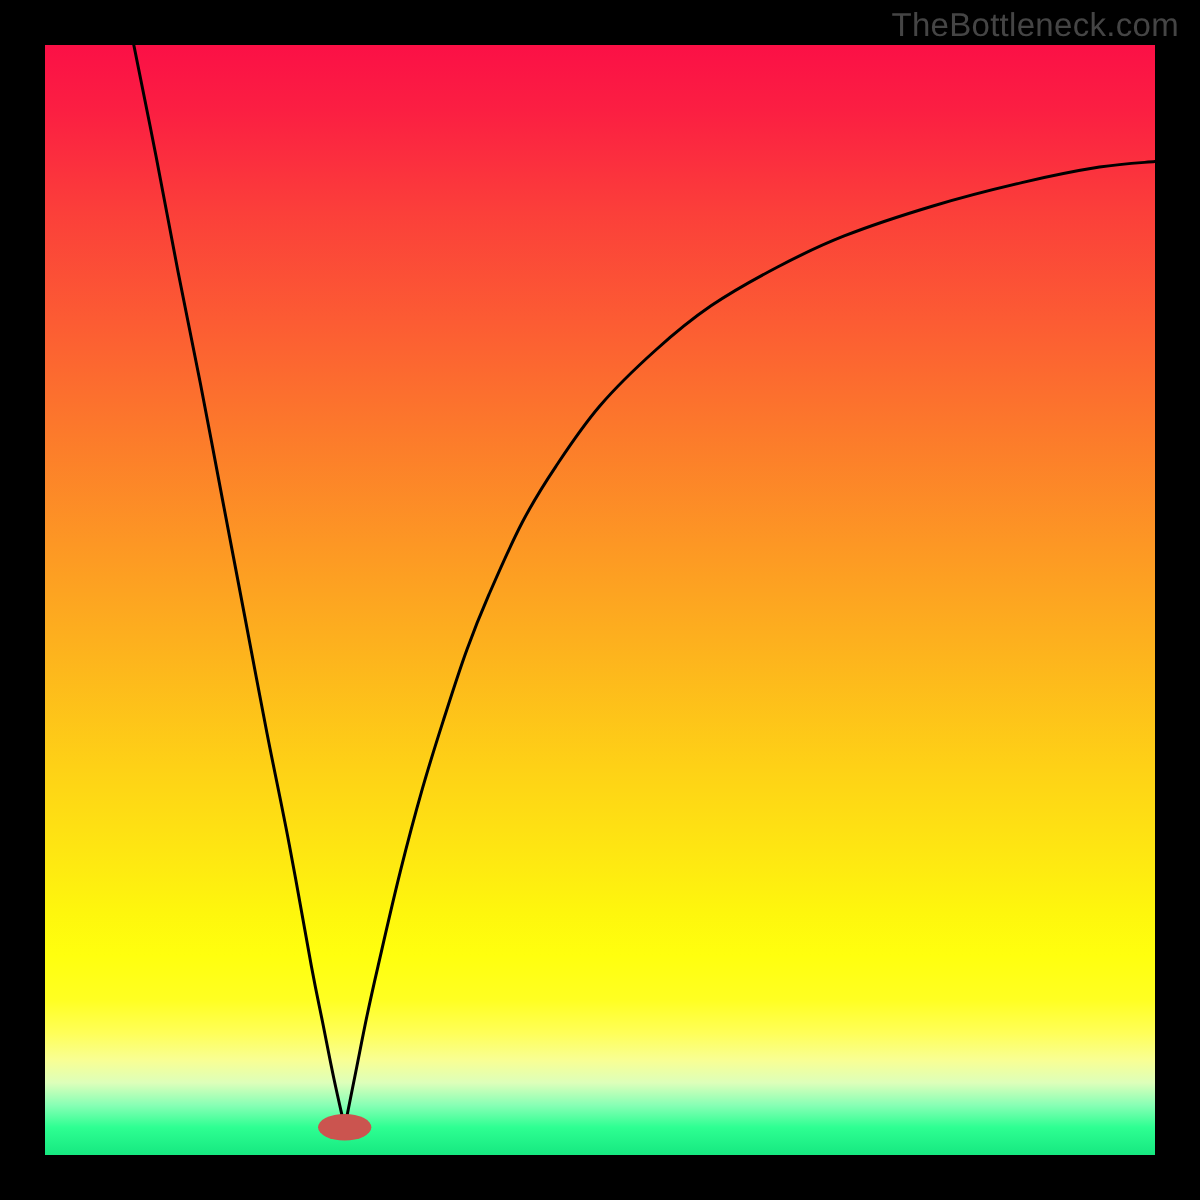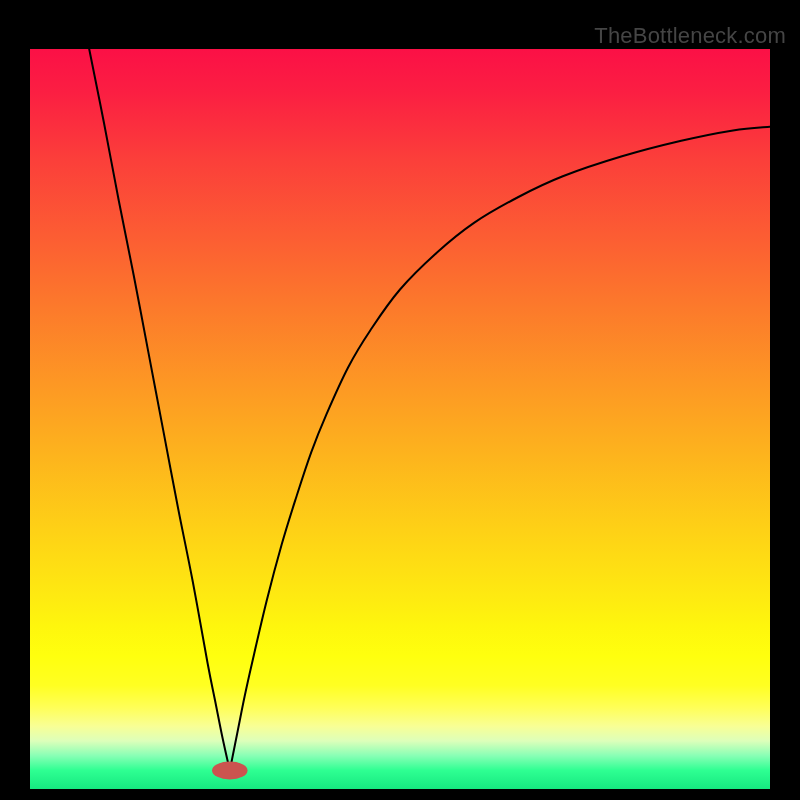--- a/index.html
+++ b/index.html
@@ -9,21 +9,20 @@
     height: 800px;
     background: #000;
     overflow: hidden;
     font-family: Arial, Helvetica, sans-serif;
   }
   .frame {
     width: 800px;
     height: 716px;
     background: #000;
     position: relative;
-    margin-top: 19px;
   }
   .watermark {
     position: absolute;
     top: 4px;
     right: 14px;
     color: #454545;
     font-size: 22px;
     font-weight: 500;
     letter-spacing: 0.2px;
     z-index: 10;

